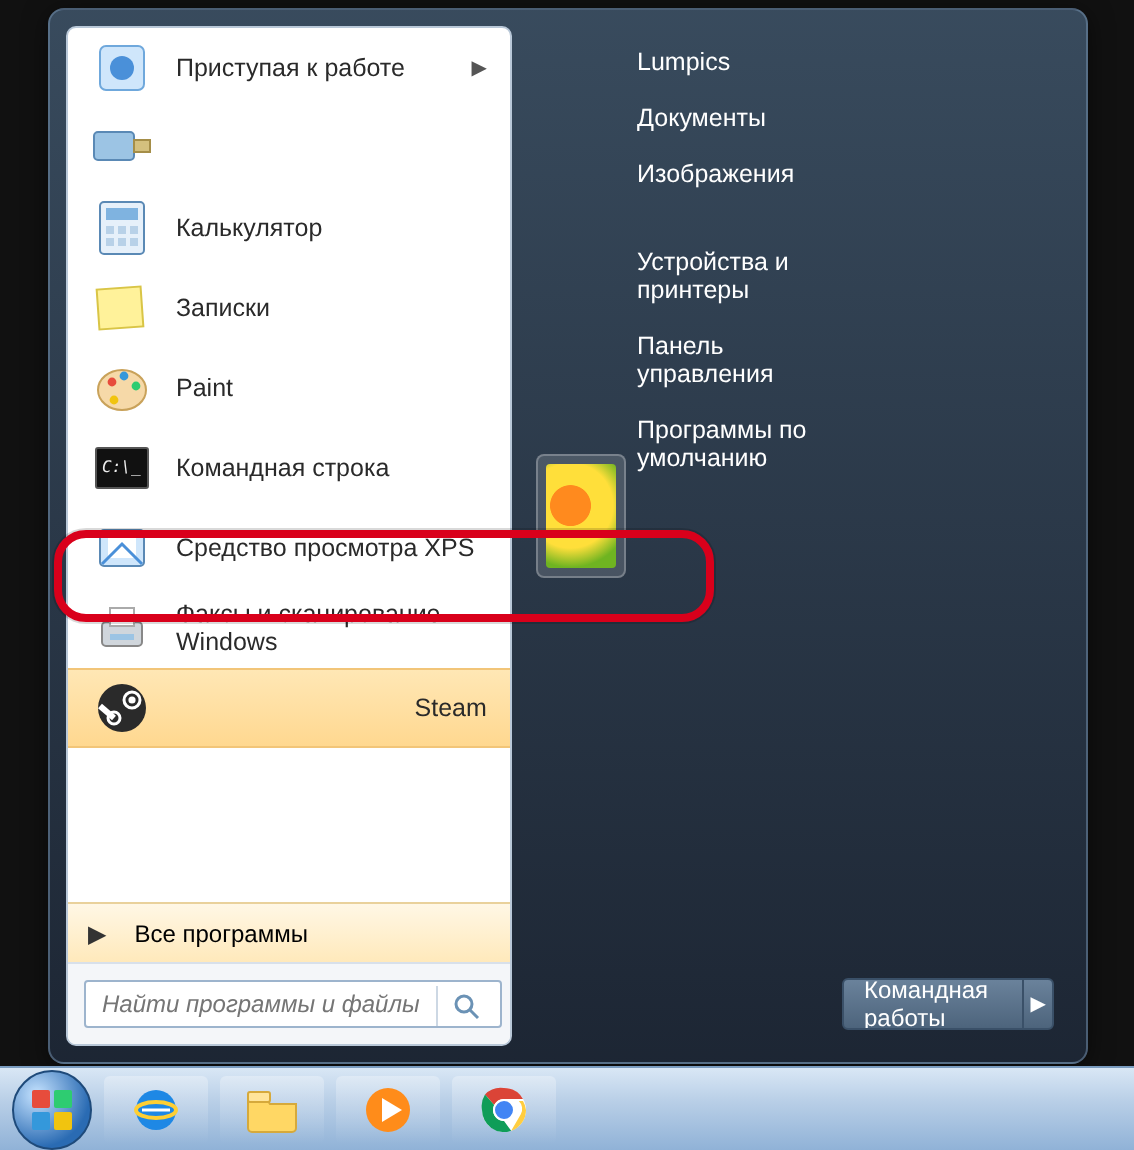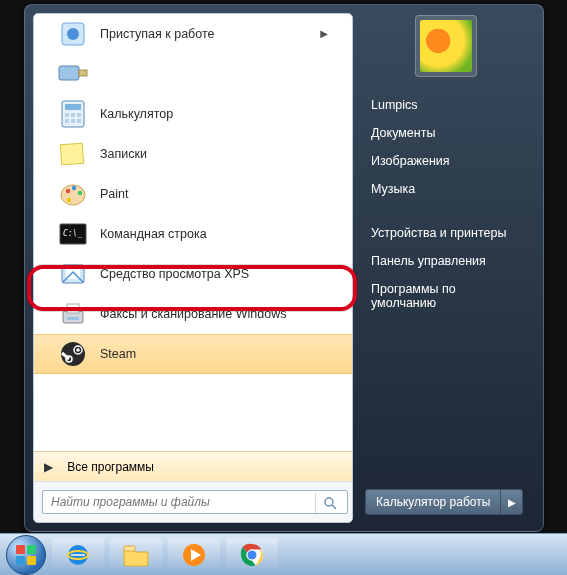--- a/index.html
+++ b/index.html
@@ -41,21 +41,21 @@
     overflow: hidden;
   }
   .prog-list {
     flex: 1;
     overflow: hidden;
   }
   .prog-item {
     display: flex;
     align-items: center;
     height: 40px;
-    padding: 0 24px;
+    padding: 0 12px;
     border-bottom: 1px solid transparent;
     cursor: pointer;
     position: relative;
   }
   .prog-item .icon {
     width: 30px; height: 30px;
     margin-right: 12px;
     display: flex;
     align-items: center;
     justify-content: center;
@@ -67,20 +67,21 @@
     flex: 1;
   }
   .prog-item .arrow {
     color: #555;
     font-size: 10px;
   }
   .prog-item.steam {
     background: linear-gradient(to bottom, #ffe7b5, #ffd890);
     border-top: 1px solid #f2c578;
     border-bottom: 1px solid #f2c578;
+    text-align: right;
   }
   .all-progs {
     height: 30px;
     background: linear-gradient(to bottom, #fff7e5, #ffe9bb);
     border-top: 1px solid #e9d19b;
     display: flex;
     align-items: center;
     padding: 0 10px;
     cursor: pointer;
   }
@@ -118,21 +119,20 @@
     right: 4px; top: 2px;
     height: 20px; width: 28px;
     display: flex; align-items: center; justify-content: center;
     border-left: 1px solid #cdd8e4;
     color: #6b92b5;
   }
   .right-pane {
     flex: 1;
     padding: 4px 8px 8px 12px;
     display: flex;
-    flex-direction: column;
     justify-content: center;
   }
   .avatar-wrap {
     align-self: center;
     width: 62px; height: 62px;
     padding: 4px;
     margin-top: -2px;
     margin-bottom: 14px;
     background: rgba(255,255,255,0.15);
     border: 1px solid rgba(255,255,255,0.25);
@@ -335,30 +335,29 @@
   </div>
 
   <div class="right-pane">
     <div class="avatar-wrap">
       <div class="avatar"></div>
     </div>
     <div id="right-links">
         <div class="right-link">Lumpics</div>
         <div class="right-link">Документы</div>
         <div class="right-link">Изображения</div>
-        <div class="right-link">Музыка</div>
         <div class="right-sep"></div>
         <div class="right-sep"></div>
         <div class="right-link">Устройства и принтеры</div>
         <div class="right-link">Панель управления</div>
         <div class="right-link">Программы по умолчанию</div>
       </div>
     <div class="shutdown-row">
       <div class="shutdown-btn">
-        <span class="shutdown-main">Калькулятор работы</span>
+        <span class="shutdown-main">Командная работы</span>
         <span class="shutdown-arrow">▶</span>
       </div>
     </div>
   </div>
 </div>
 
 <div class="highlight-ring"></div>
 
 <div class="taskbar">
   <div class="start-orb">

